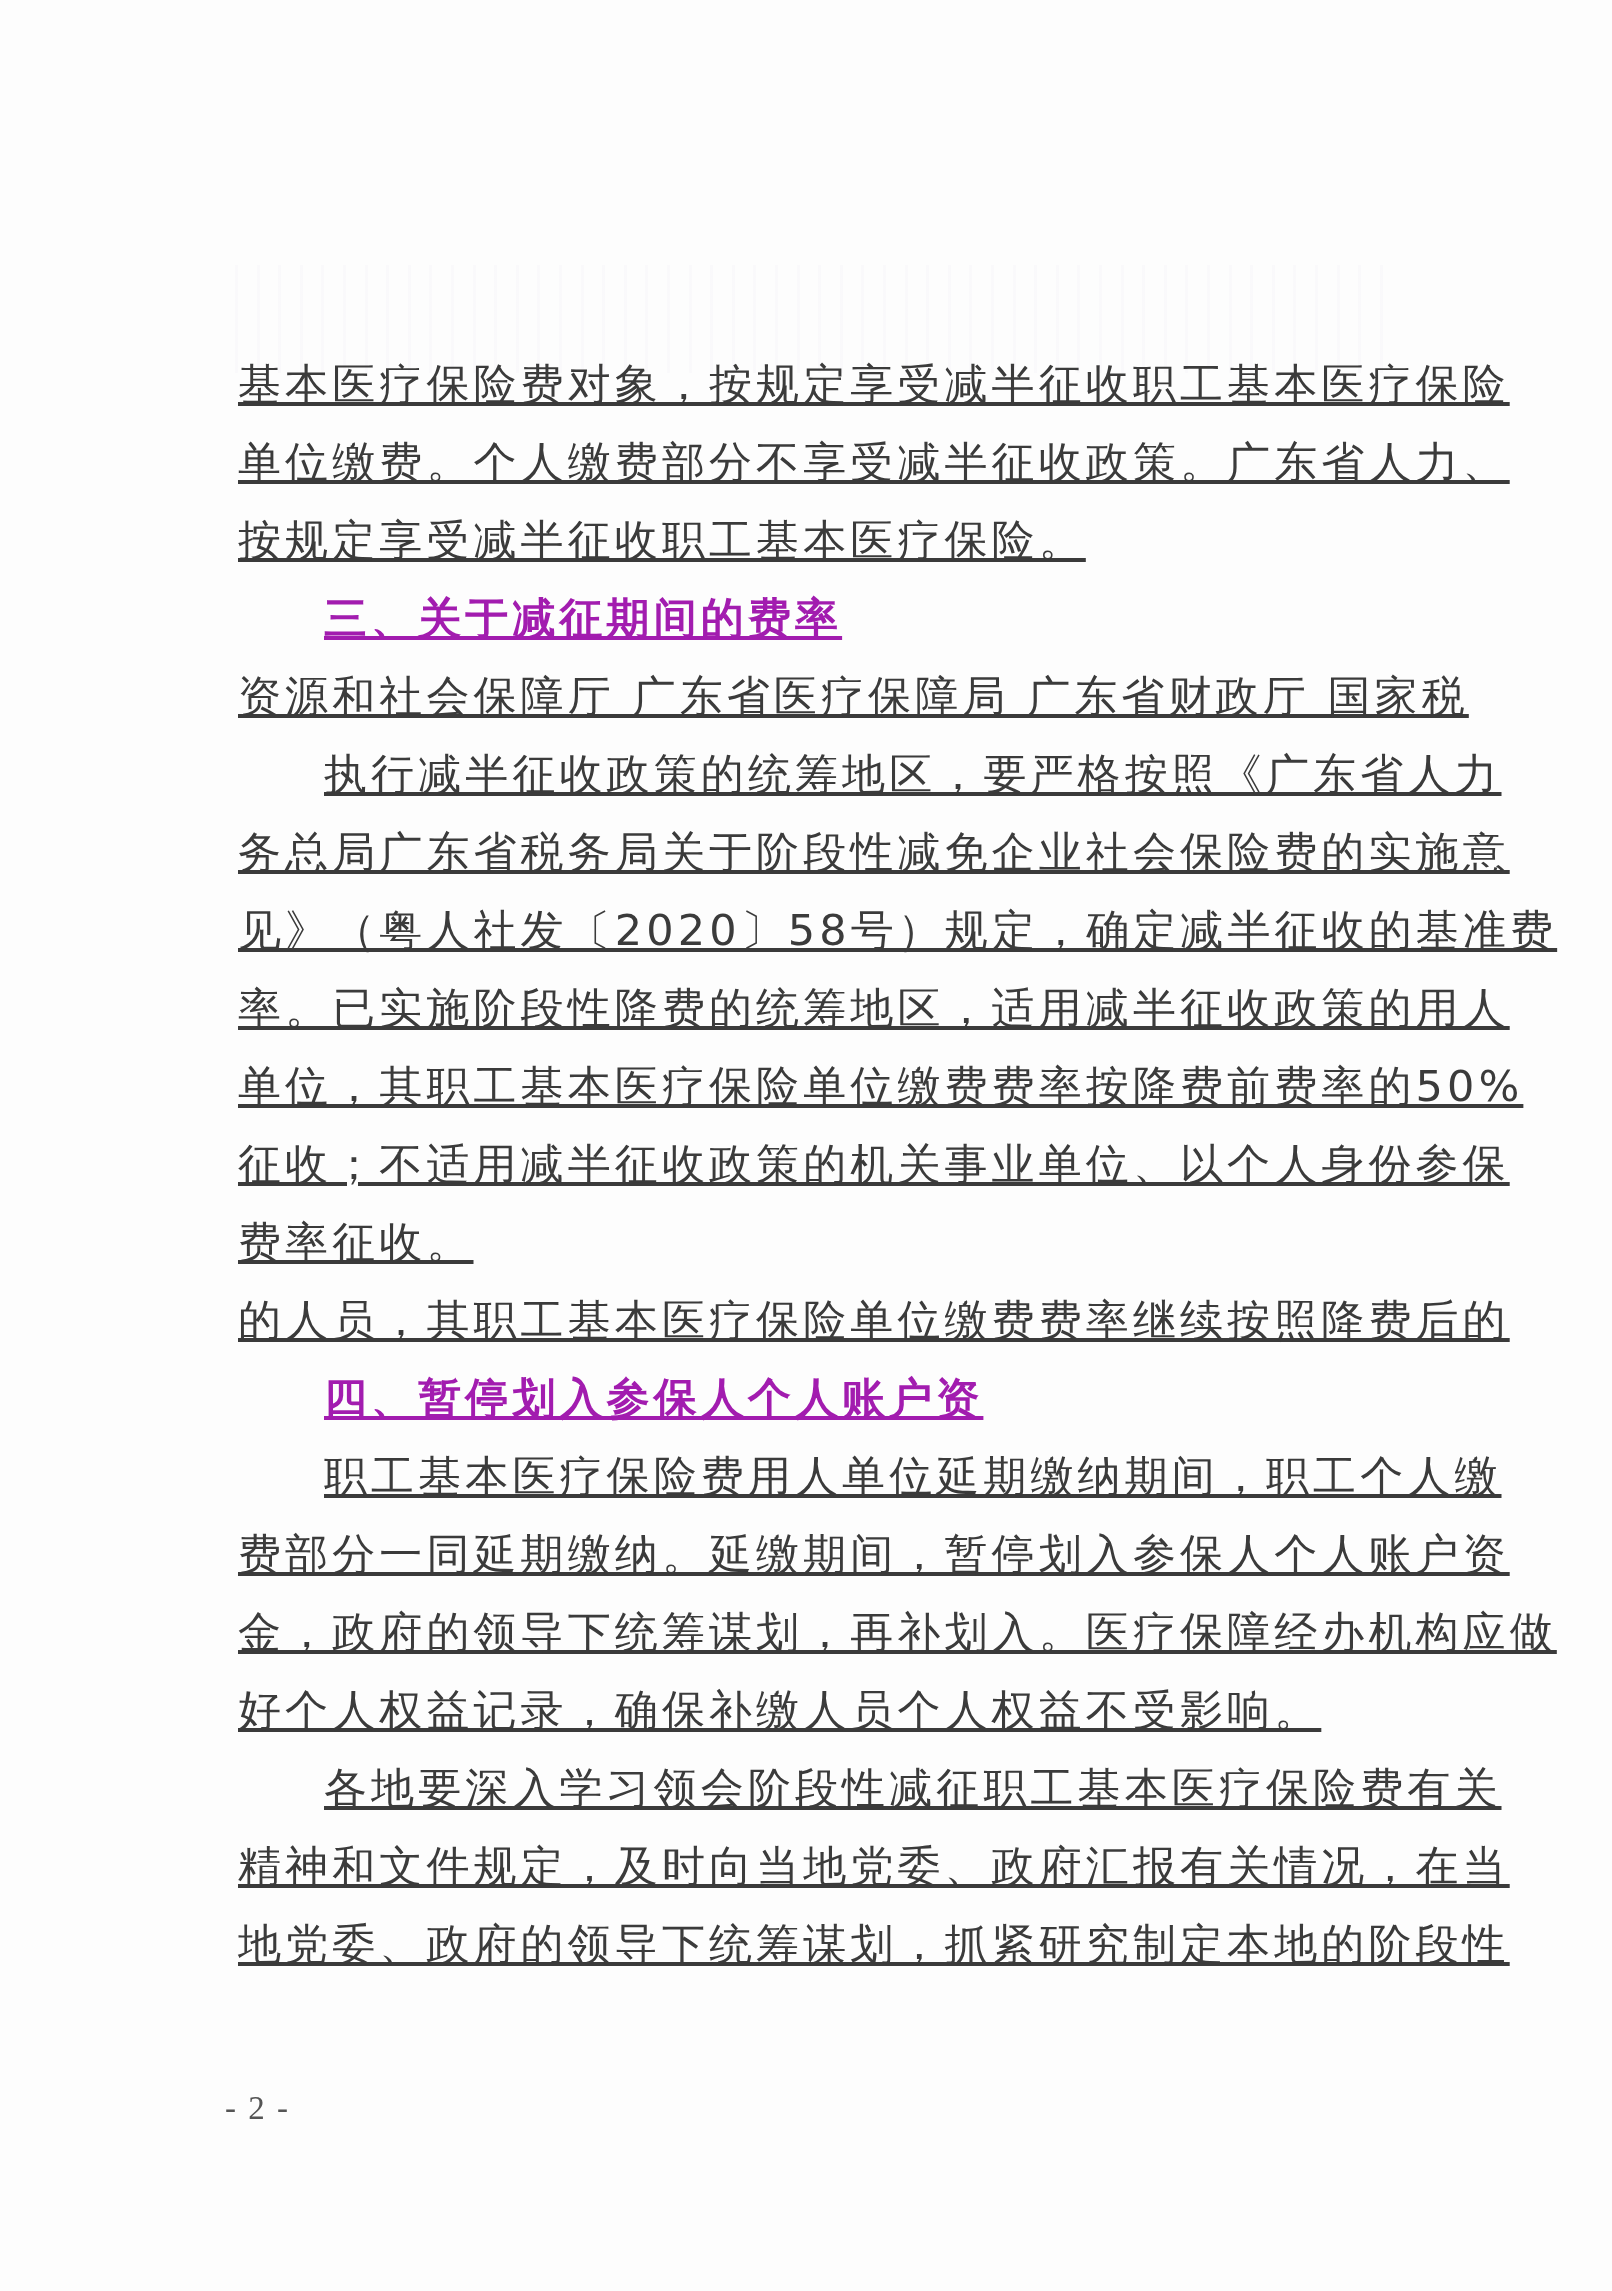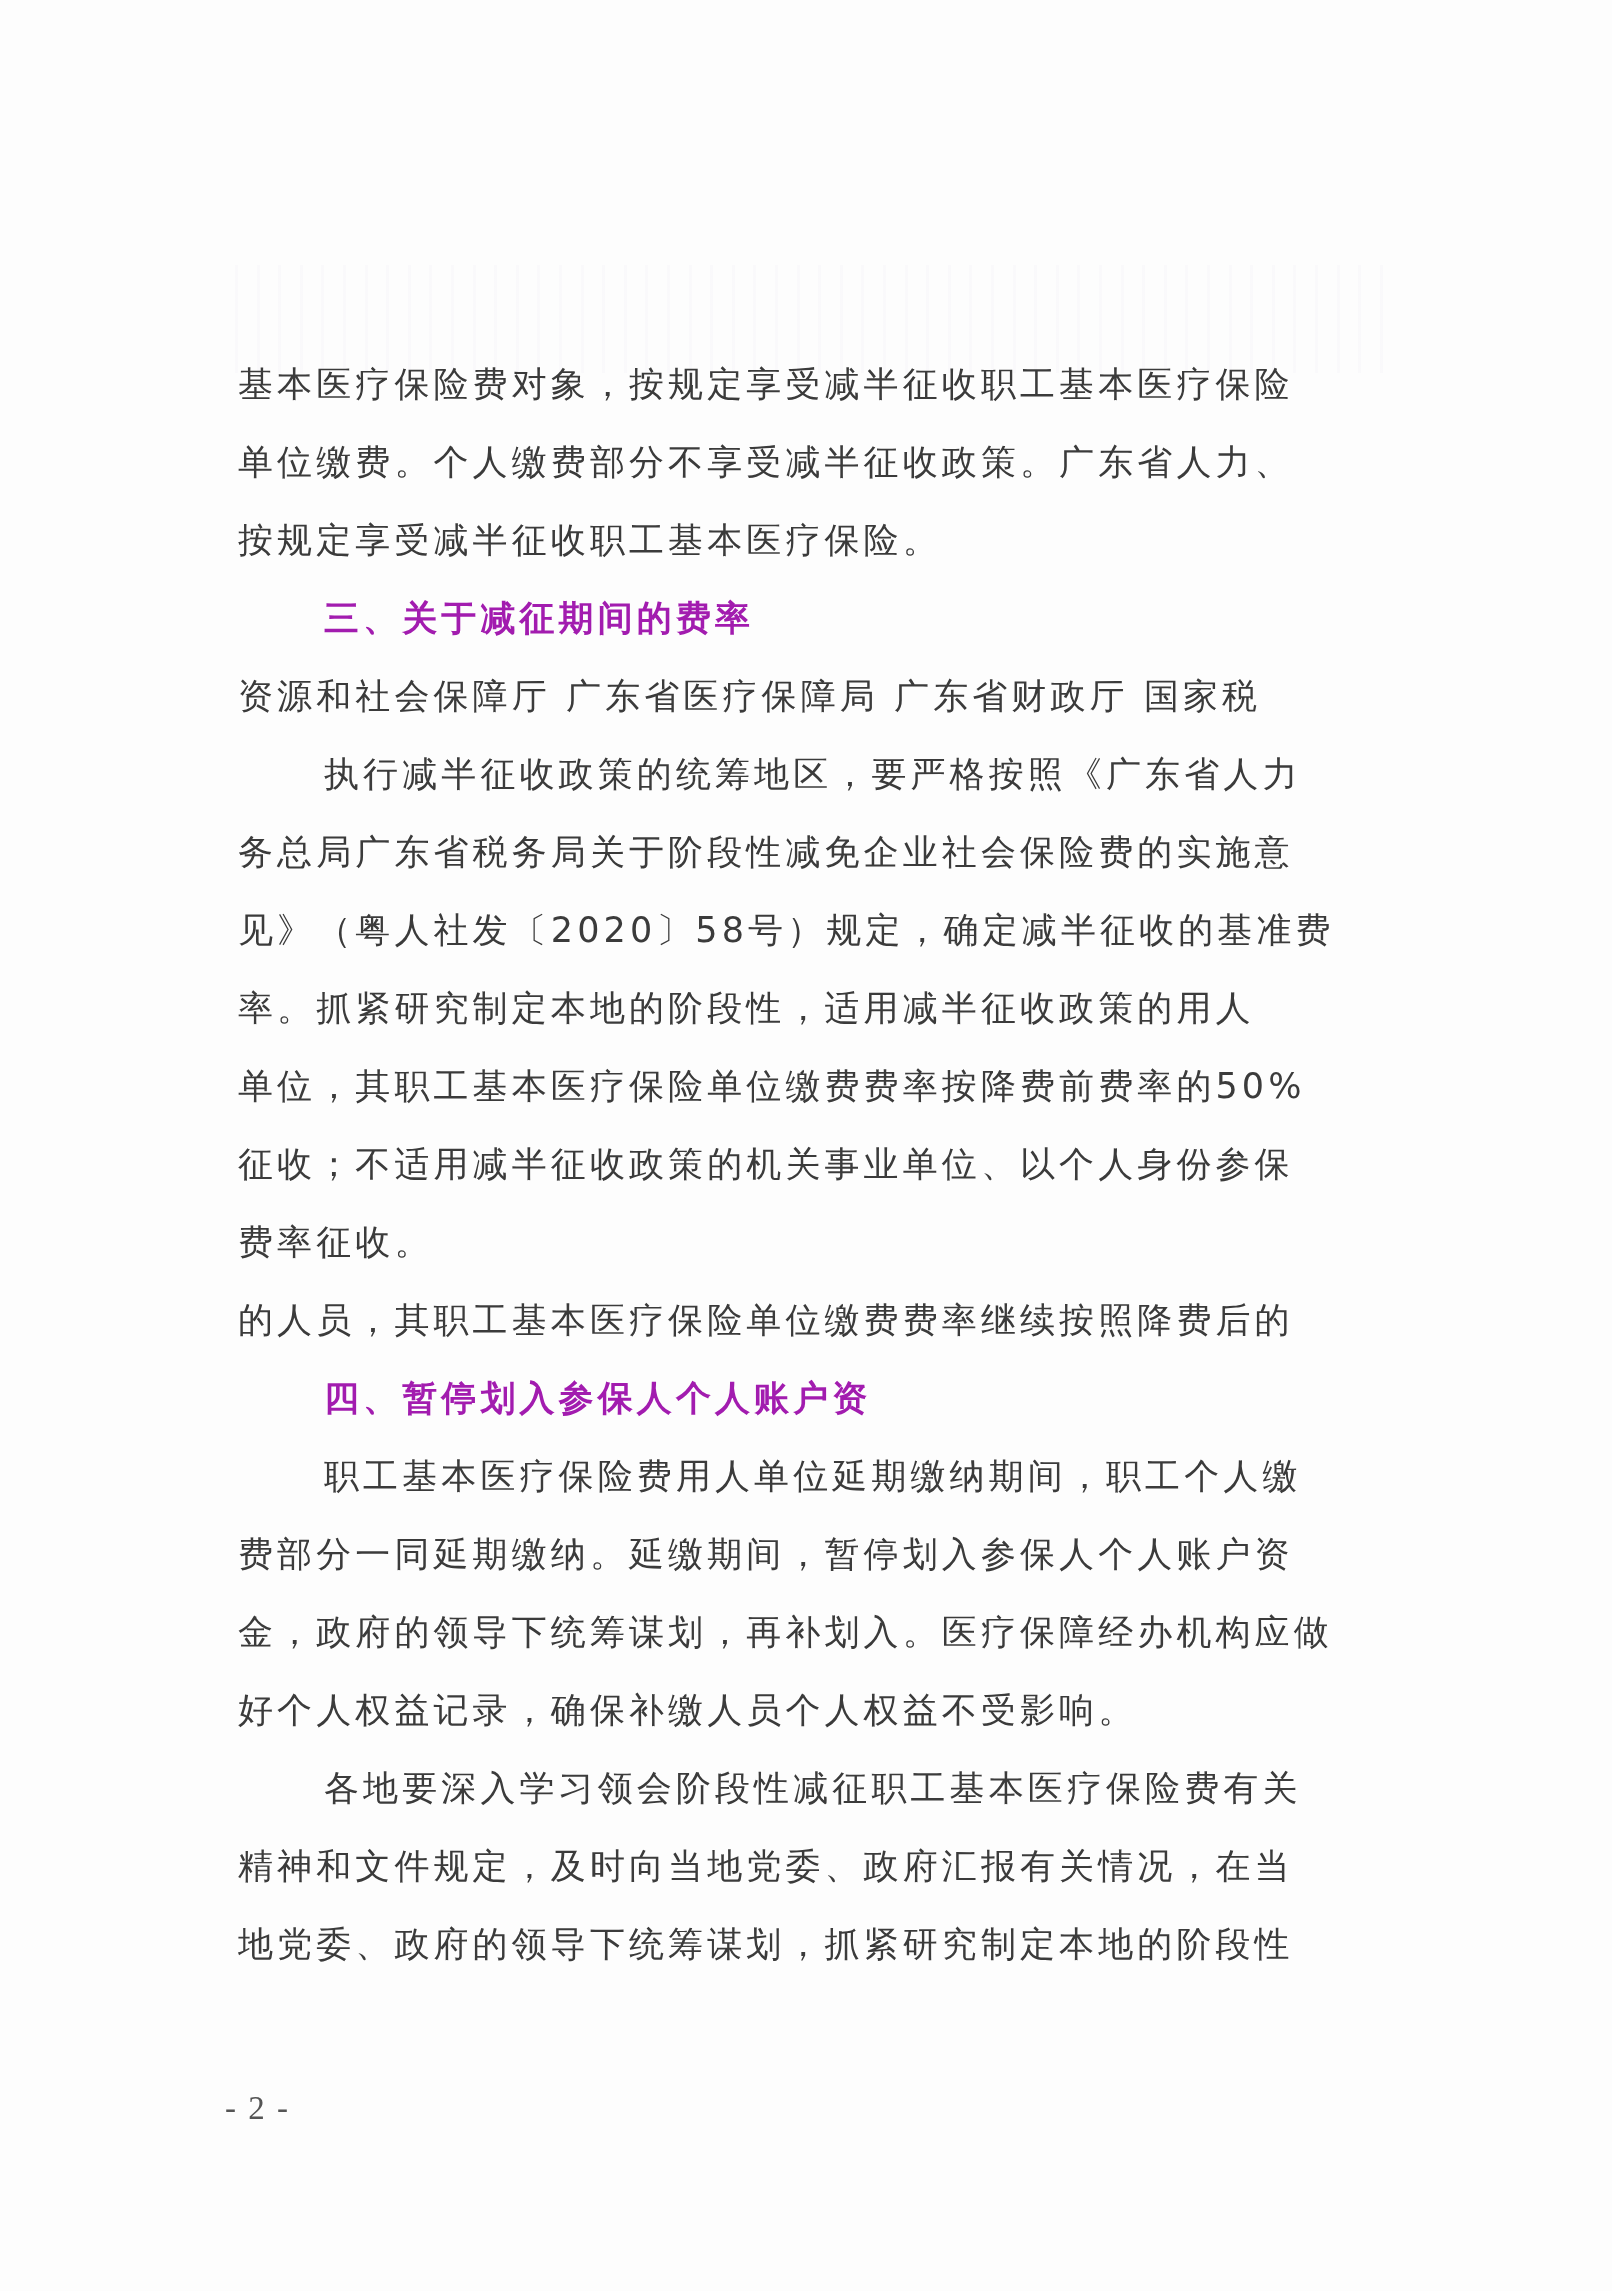--- a/index.html
+++ b/index.html
@@ -33,25 +33,26 @@
       opacity: 0.6;
     }
     .body-text {
       position: absolute;
       left: 238px;
       width: 1137px;
       top: 345px;
     }
     .line {
       height: 78px;
-      font-size: 35px;
+      font-size: 43px;
       line-height: 78px;
       letter-spacing: 4.1px;
       white-space: nowrap;
       color: #3b3b3b;
+      text-decoration: underline;
     }
     .line.indent {
       padding-left: 86px;
     }
     .heading {
       font-weight: bold;
       color: #a21caf;
     }
     .page-number {
       position: absolute;
@@ -71,21 +72,21 @@
 
   <div class="body-text">
     <div class="line">基本医疗保险费对象，按规定享受减半征收职工基本医疗保险</div>
     <div class="line">单位缴费。个人缴费部分不享受减半征收政策。广东省人力、</div>
     <div class="line">按规定享受减半征收职工基本医疗保险。</div>
     <div class="line indent heading">三、关于减征期间的费率</div>
     <div class="line">资源和社会保障厅 广东省医疗保障局 广东省财政厅 国家税</div>
     <div class="line indent">执行减半征收政策的统筹地区，要严格按照《广东省人力</div>
     <div class="line">务总局广东省税务局关于阶段性减免企业社会保险费的实施意</div>
     <div class="line">见》（粤人社发〔2020〕58号）规定，确定减半征收的基准费</div>
-    <div class="line">率。抓紧研究制定本地的阶段性，适用减半征收政策的用人</div>
+    <div class="line">率。已实施阶段性降费的统筹地区，适用减半征收政策的用人</div>
     <div class="line">单位，其职工基本医疗保险单位缴费费率按降费前费率的50%</div>
     <div class="line">征收；不适用减半征收政策的机关事业单位、以个人身份参保</div>
     <div class="line">费率征收。</div>
     <div class="line">的人员，其职工基本医疗保险单位缴费费率继续按照降费后的</div>
     <div class="line indent heading">四、暂停划入参保人个人账户资</div>
     <div class="line indent">职工基本医疗保险费用人单位延期缴纳期间，职工个人缴</div>
     <div class="line">费部分一同延期缴纳。延缴期间，暂停划入参保人个人账户资</div>
     <div class="line">金，政府的领导下统筹谋划，再补划入。医疗保障经办机构应做</div>
     <div class="line">好个人权益记录，确保补缴人员个人权益不受影响。</div>
     <div class="line indent">各地要深入学习领会阶段性减征职工基本医疗保险费有关</div>

